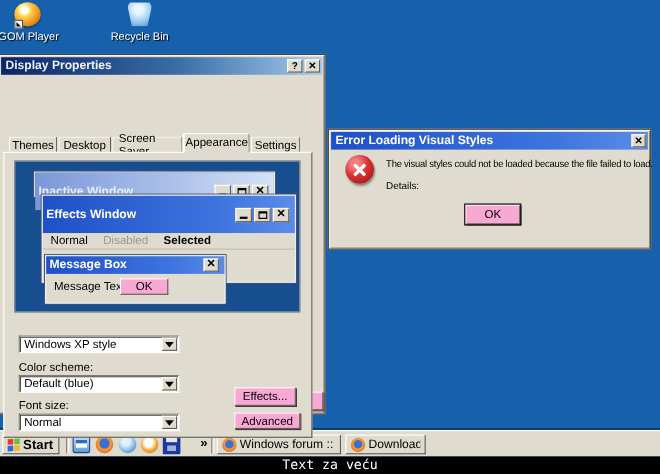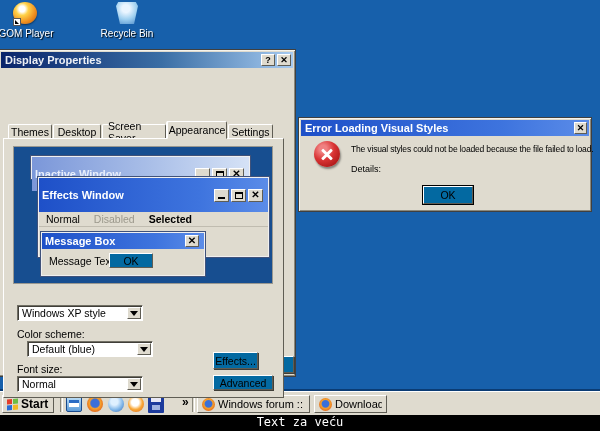--- a/index.html
+++ b/index.html
@@ -20,21 +20,21 @@
   .bin { width:22px; height:22px; margin:0 auto; background:radial-gradient(circle at 45% 30%, #eaf5ff 0 20%, #9fd0f0 55%, #4a88c8 100%); clip-path:polygon(10% 0,90% 0,100% 18%,82% 100%,18% 100%,0 18%); }
 
   
   .win { position:absolute; background:#dfdbcf; border:1px solid #404040; box-shadow:inset 1px 1px 0 #f5f3ec, inset -1px -1px 0 #8a887c; }
   .tb { position:absolute; left:2px; right:2px; top:2px; height:16px; display:flex; align-items:center; padding-left:4px; color:#fff; font-weight:bold; font-size:11px; }
   .grad-classic { background:linear-gradient(90deg,#0a246a,#3a6ea5 55%,#a6caf0); }
   .grad-bright  { background:linear-gradient(90deg,#1e50c8,#3e74de 70%,#5b8ce8); }
   .grad-inact   { background:linear-gradient(90deg,#7b97d9,#aabfe8 55%,#d5e2f6); }
   .tbbtns { margin-left:auto; display:flex; gap:2px; padding-right:2px; }
   .sqbtn { width:14px; height:12px; background:#dfdbcf; border:1px solid; border-color:#fff #5f5d54 #5f5d54 #fff; font-size:9px; font-weight:bold; color:#000; display:flex; align-items:center; justify-content:center; line-height:1; }
-  .btn { background:#0369a1; border:1px solid; border-color:#fff #5f5d54 #5f5d54 #fff; box-shadow:1px 1px 0 #403e38; font-size:10.5px; color:#000; display:flex; align-items:center; justify-content:center; position:absolute; }
+  .btn { background:#f9a8d4; border:1px solid; border-color:#fff #5f5d54 #5f5d54 #fff; box-shadow:1px 1px 0 #403e38; font-size:10.5px; color:#000; display:flex; align-items:center; justify-content:center; position:absolute; }
   .minbar { width:7px; height:8px; border-bottom:2px solid #000; }
   .maxbox { width:8px; height:7px; border:1px solid #000; border-top:2px solid #000; }
 
   
   .tab { position:absolute; top:74px; height:15px; background:#dfdbcf; border:1px solid; border-color:#fff #5f5d54 #dfdbcf #fff; border-radius:2px 2px 0 0; font-size:10.5px; display:flex; align-items:center; justify-content:center; padding:0 5px; z-index:2; }
   .tab.active { top:71px; height:18px; z-index:4; box-shadow:-1px 0 0 #fff; }
   .tabpanel { position:absolute; left:4px; top:88px; width:281px; height:260px; background:#dfdbcf; border:1px solid; border-color:#fff #5f5d54 #5f5d54 #fff; z-index:3; }
 
   
   .preview { position:absolute; left:9px; top:7px; width:260px; height:138px; background:#174e90; border:1px solid #9a9890; }
@@ -42,21 +42,21 @@
   .ptb { height:34px; display:flex; align-items:center; padding:0 3px; color:#fff; font-weight:bold; font-size:11px; }
   .pbtn { width:15px; height:13px; background:#dfdbcf; border:1px solid; border-color:#fff #5f5d54 #5f5d54 #fff; display:flex; align-items:center; justify-content:center; font-size:10px; font-weight:bold; line-height:1; color:#000; }
   .menu { height:15px; background:#dfdbcf; display:flex; align-items:center; gap:14px; padding:0 7px; font-size:10.5px; border-bottom:1px solid #c0bcb0; }
   .scroll { position:absolute; right:1px; top:1px; bottom:1px; width:15px; background:#cdc9bd; }
   .sarrow { position:absolute; left:0; width:15px; height:13px; background:#dfdbcf; border:1px solid; border-color:#fff #5f5d54 #5f5d54 #fff; display:flex; align-items:center; justify-content:center; }
   .tri-up { border-left:4px solid transparent; border-right:4px solid transparent; border-bottom:5px solid #000; }
   .tri-dn { border-left:4px solid transparent; border-right:4px solid transparent; border-top:5px solid #000; }
 
   
   .flabel { position:absolute; font-size:10.5px; color:#000; }
-  .combo { position:absolute; width:126px; height:16px; background:#fff; border:1px solid; border-color:#716f64 #fff #fff #716f64; box-shadow:inset 1px 1px 0 #403e38; font-size:10.5px; display:flex; align-items:center; padding-left:4px; }
+  .combo { position:absolute; width:146px; height:16px; background:#fff; border:1px solid; border-color:#716f64 #fff #fff #716f64; box-shadow:inset 1px 1px 0 #403e38; font-size:10.5px; display:flex; align-items:center; padding-left:4px; }
   .combo .arrow { position:absolute; right:1px; top:1px; bottom:1px; width:14px; background:#dfdbcf; border:1px solid; border-color:#fff #5f5d54 #5f5d54 #fff; display:flex; align-items:center; justify-content:center; }
 
   
   .erricon { position:absolute; width:26px; height:26px; border-radius:50%; background:radial-gradient(circle at 35% 30%, #f08080 0 15%, #d93434 45%, #9c0d0d 95%); box-shadow:1px 2px 2px rgba(0,0,0,.4); }
   .erricon .x1,.erricon .x2 { position:absolute; left:6px; top:11.5px; width:14px; height:3px; background:#fff; border-radius:1px; }
   .erricon .x1 { transform:rotate(45deg);} .erricon .x2 { transform:rotate(-45deg);}
 
   
   #taskbar { position:absolute; left:0; top:391px; width:600px; height:24px; background:#dfdbcf; border-top:1px solid #fff; box-shadow:0 -2px 0 #0b3c74; }
   .tbtn { position:absolute; top:3px; height:18px; background:#dfdbcf; border:1px solid; border-color:#fff #5f5d54 #5f5d54 #fff; display:flex; align-items:center; font-size:11px; padding:0 4px; gap:3px; }
@@ -167,55 +167,55 @@
       </div>
 
       <div class="combo" style="left:13px; top:166px;">
         <span>Windows XP style</span>
         <span class="arrow">
             <span class="tri-dn"></span>
           </span>
       </div>
 
       <span class="flabel" style="left:13px; top:189px;">Color scheme:</span>
-      <div class="combo" style="left:23px; top:202px;">
+      <div class="combo" style="left:13px; top:202px;">
         <span>Default (blue)</span>
         <span class="arrow">
             <span class="tri-dn"></span>
           </span>
       </div>
 
       <span class="flabel" style="left:13px; top:224px;">Font size:</span>
       <div class="combo" style="left:13px; top:237px;">
         <span>Normal</span>
         <span class="arrow">
             <span class="tri-dn"></span>
           </span>
       </div>
 
-      <div class="btn" style="left:209px; top:213px; width:45px; height:17px;">
+      <div class="btn" style="left:209px; top:213px; width:56px; height:17px;">
           <span>Effects...</span>
         </div>
       <div class="btn" style="left:209px; top:236px; width:60px; height:15px;">
           <span>Advanced</span>
         </div>
     </div>
 
     <div class="btn" style="left:122px; top:306px; width:52px; height:17px;">
         <span>OK</span>
       </div>
     <div class="btn" style="left:183px; top:306px; width:52px; height:17px;">
         <span>Cancel</span>
       </div>
     <div class="btn" style="left:243px; top:306px; width:52px; height:17px;">
         <span>Apply</span>
       </div>
   </div>
 
-  <div class="win" style="left:298px; top:117px; width:294px; height:95px;">
+  <div class="win" style="left:298px; top:117px; width:294px; height:110px;">
     <div class="tb grad-bright">
       <span>Error Loading Visual Styles</span>
       <span class="tbbtns">
         <span class="sqbtn" style="width:13px;">✕</span>
       </span>
     </div>
     <div class="erricon" style="left:15px; top:23px;">
         <span class="x1"></span>
         <span class="x2"></span>
       </div>

